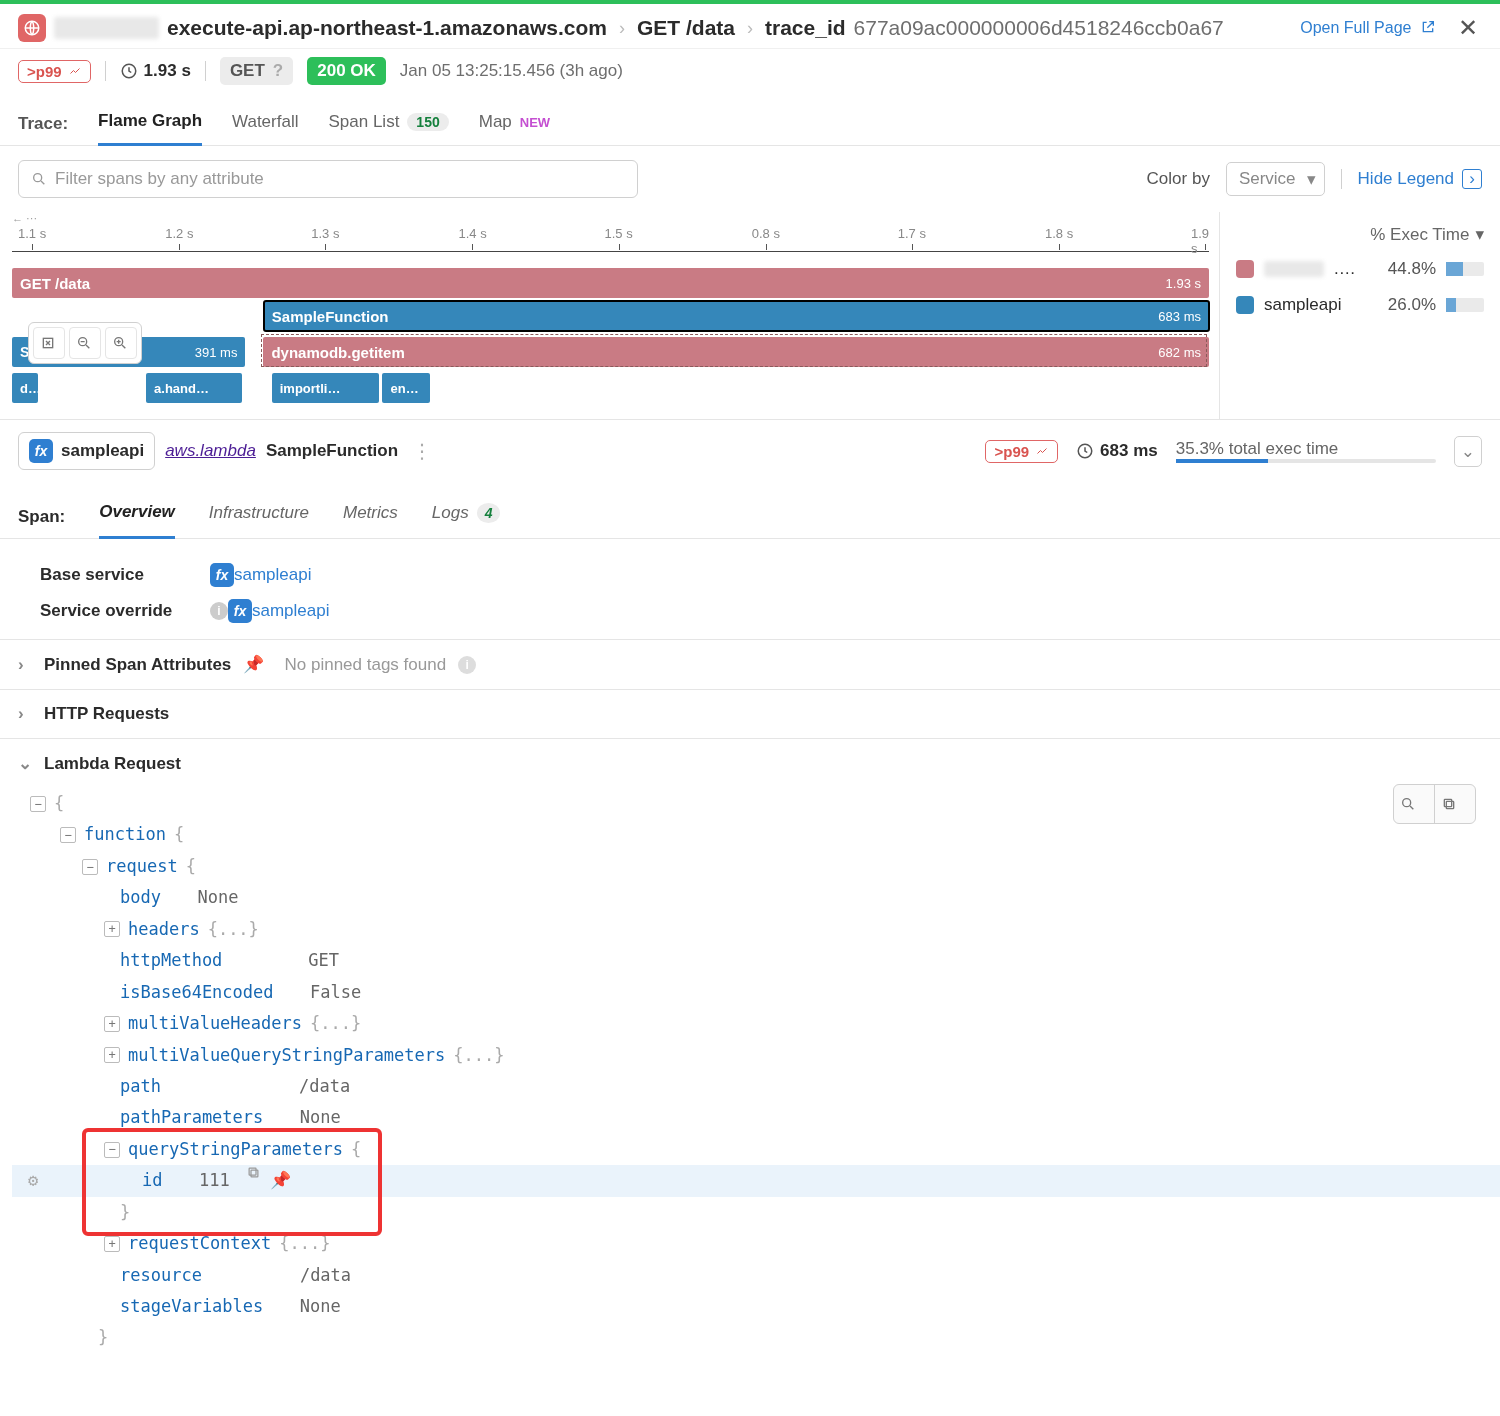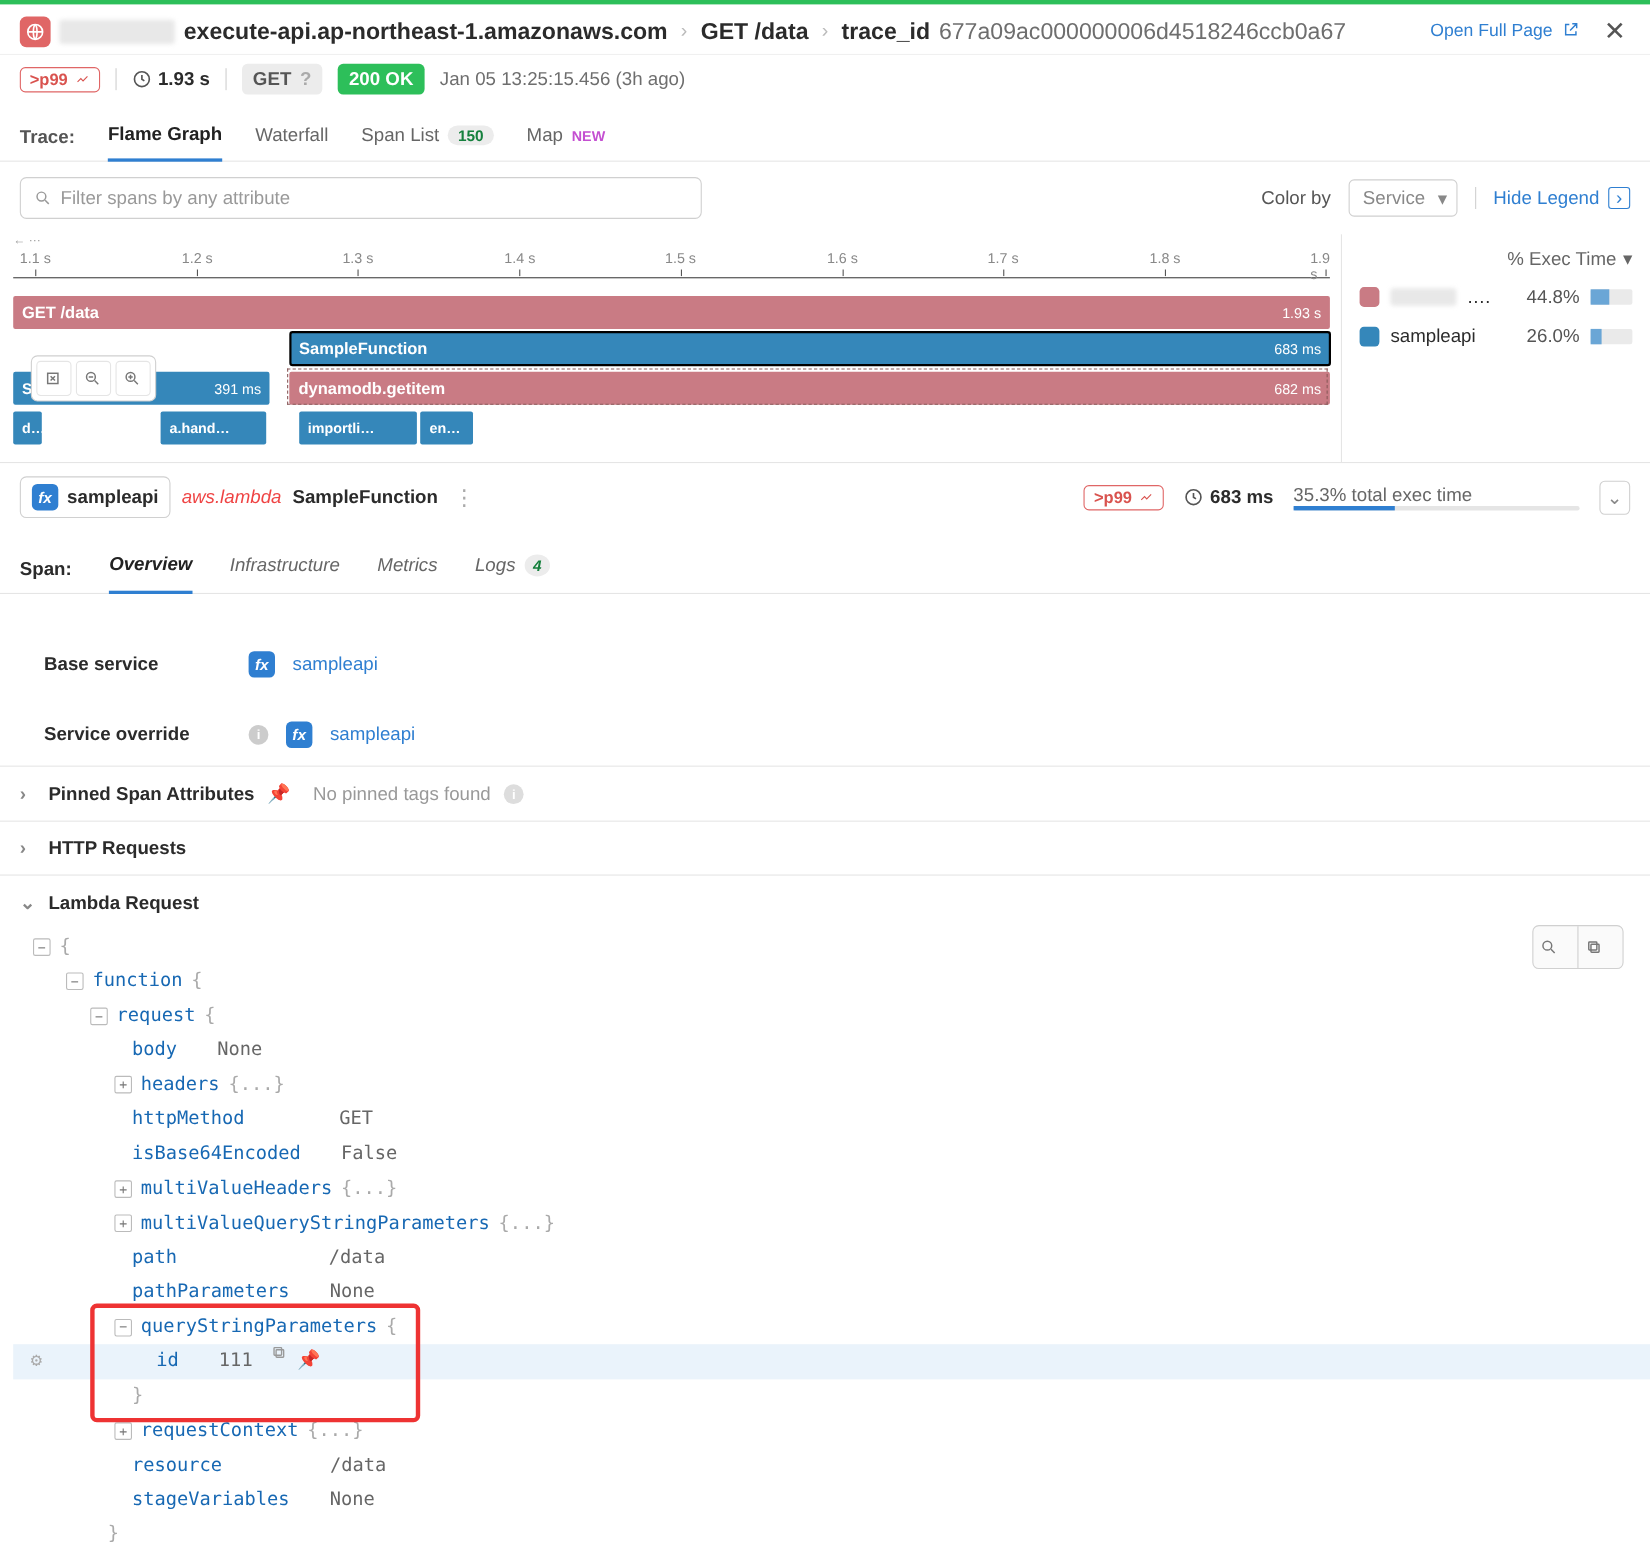--- a/index.html
+++ b/index.html
@@ -106,35 +106,35 @@
   .legend-row .name{flex:1; white-space:nowrap; overflow:hidden; text-overflow:ellipsis;}
   .legend-row .pct{width:62px; text-align:right; color:#555;}
   .legend-bar{width:38px;height:14px;background:#eaeaea; position:relative; border-radius:2px;}
   .legend-bar .fill{position:absolute;left:0;top:0;bottom:0;background:#6aa6d6;}
   
   .span-detail{border-top:1px solid var(--border); padding:12px 18px;}
   .span-hd{display:flex; align-items:center; gap:10px;}
   .svc-chip{border:1px solid var(--border-dark); border-radius:6px; padding:6px 10px; display:inline-flex; gap:8px; align-items:center;}
   .fx-badge{width:24px;height:24px;border-radius:5px;background:#2f7fd1;color:#fff;display:inline-flex;align-items:center;justify-content:center;font-style:italic;font-weight:700;font-size:14px;}
   .svc-name{font-weight:700;}
-  .svc-sub{color:#ef4444; font-style:italic;}
+  .svc-sub{color:#4c1d95; font-style:italic;text-decoration:underline;}
   .svc-res{font-weight:600;}
   .kebab{color:#aaa; font-size:20px; padding:0 4px;}
   .hd-right{margin-left:auto; display:flex; align-items:center; gap:18px;}
   .exec-text{color:#666;}
   .progress-thin{width:260px;height:4px;background:#e5e5e5;border-radius:2px;position:relative;}
   .progress-thin .f{position:absolute;left:0;top:0;bottom:0;background:#2f7fd1;}
   
   .span-tabs{display:flex;align-items:center;gap:34px;padding:14px 18px 0;border-bottom:1px solid var(--border);}
   .span-tabs .lbl{font-weight:600;}
   .span-tabs .tab{padding:6px 0 14px;color:#666;cursor:pointer;display:flex;align-items:center;gap:8px;font-style:italic;}
   .span-tabs .tab.active{color:#222;font-weight:600;border-bottom:3px solid #2f7fd1;margin-bottom:-1px;}
   
   .svc-rows{padding:18px 18px 10px 40px;}
-  .svc-rows .r{display:flex;align-items:center;gap:16px;padding:6px 0;margin-top:28px;}
+  .svc-rows .r{display:flex;align-items:center;gap:0;padding:6px 0;}
   .svc-rows .k{width:170px;font-weight:700;}
   .info-i{width:18px;height:18px;border-radius:50%;background:#ccc;color:#fff;font-size:12px;display:inline-flex;align-items:center;justify-content:center;font-weight:700;}
   
   .section{border-top:1px solid var(--border);}
   .sec-hd{display:flex;align-items:center;gap:12px;padding:14px 18px;font-weight:700;cursor:pointer;}
   .sec-hd .caret{color:#888;width:14px;}
   .sec-hd .sub{color:#999;font-weight:500;margin-left:8px;}
   .pin-ic{color:#bbb;}
   
   .json-area{position:relative;padding:0 18px 20px 30px;}
@@ -241,21 +241,21 @@
 
 <div class="flame-wrap">
   <div class="flame-main">
     <div style="font-size:11px;color:#999;">← ···</div>
     <div class="ruler">
       <span class="tick" style="left:0.5%">1.1 s</span>
       <span class="tick" style="left:12.8%">1.2 s</span>
       <span class="tick" style="left:25%">1.3 s</span>
       <span class="tick" style="left:37.3%">1.4 s</span>
       <span class="tick" style="left:49.5%">1.5 s</span>
-      <span class="tick" style="left:61.8%">1.6 s</span>
+      <span class="tick" style="left:61.8%">0.8 s</span>
       <span class="tick" style="left:74%">1.7 s</span>
       <span class="tick" style="left:86.3%">1.8 s</span>
       <span class="tick" style="left:98.5%">1.9 s</span>
     </div>
     <div class="ruler-mini"></div>
 
     <div style="position:relative;">
       <div class="spanbar" style="background:var(--span-red);width:100%;">
         <span>GET  /data</span>
           <span class="dur">1.93 s</span>

